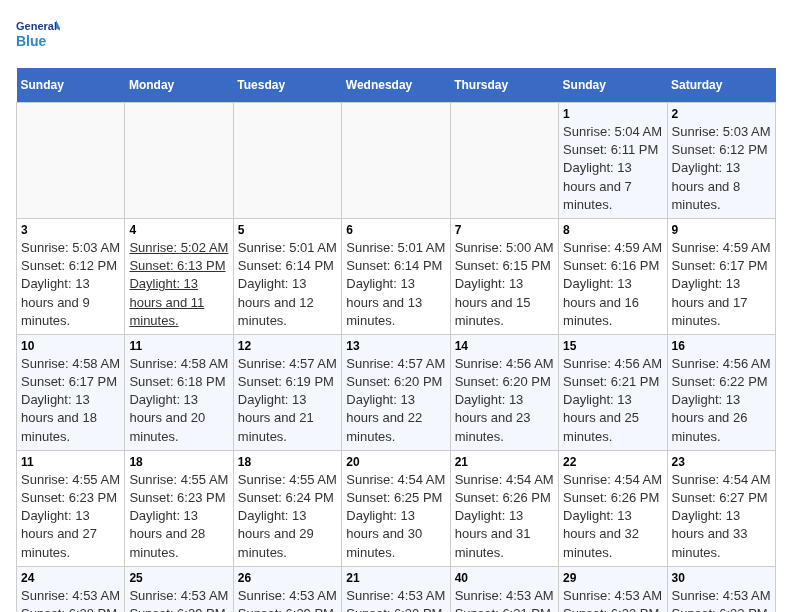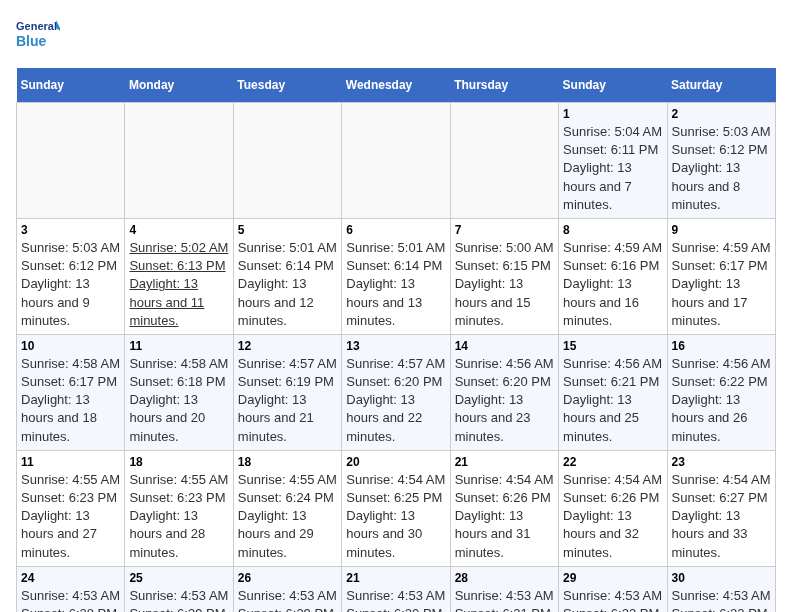--- a/index.html
+++ b/index.html
@@ -280,21 +280,21 @@
 Sunset: 6:29 PM
 Daylight: 13 hours and 36 minutes.</div>
         </td>
         <td>
           <div class="day-num">21</div>
           <div class="day-info" style="white-space: pre-line;">Sunrise: 4:53 AM
 Sunset: 6:30 PM
 Daylight: 13 hours and 37 minutes.</div>
         </td>
         <td>
-          <div class="day-num">28</div>
+          <div class="day-num">40</div>
           <div class="day-info" style="white-space: pre-line;">Sunrise: 4:53 AM
 Sunset: 6:31 PM
 Daylight: 13 hours and 38 minutes.</div>
         </td>
         <td>
           <div class="day-num">29</div>
           <div class="day-info" style="white-space: pre-line;">Sunrise: 4:53 AM
 Sunset: 6:32 PM
 Daylight: 13 hours and 38 minutes.</div>
         </td>

